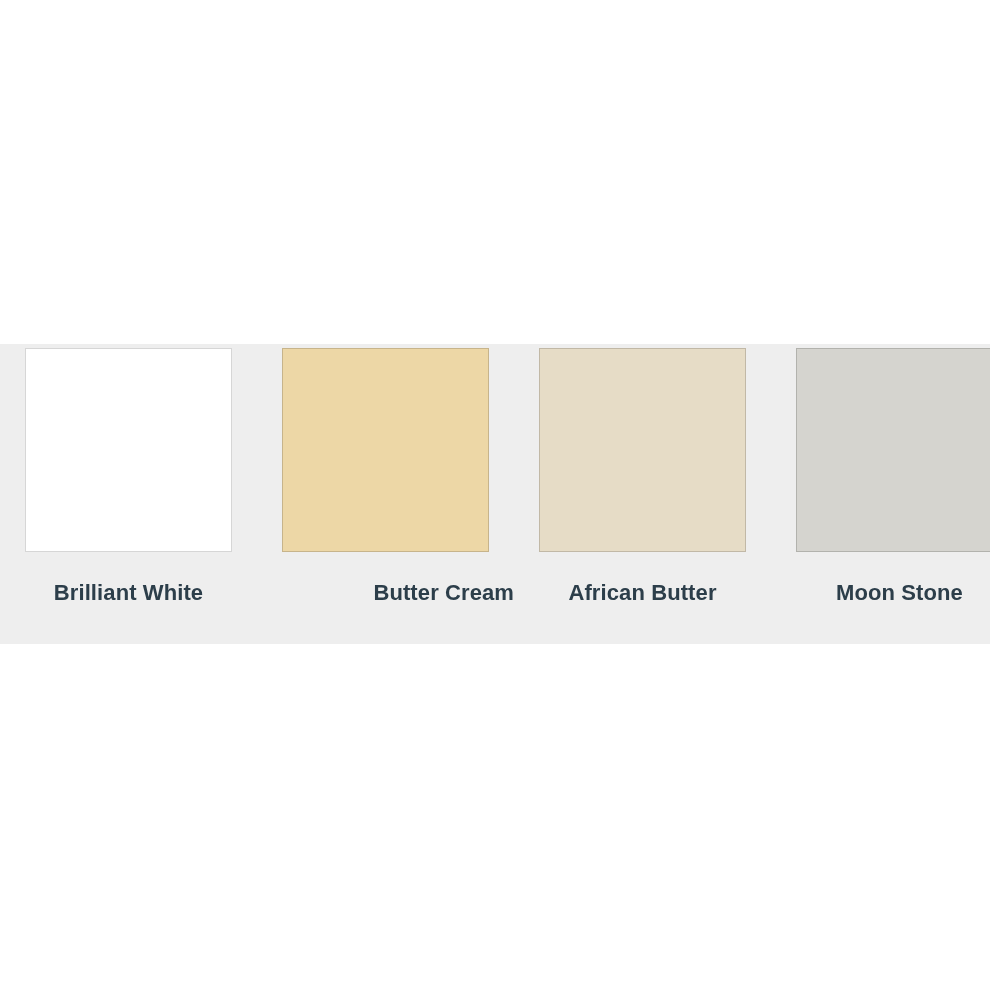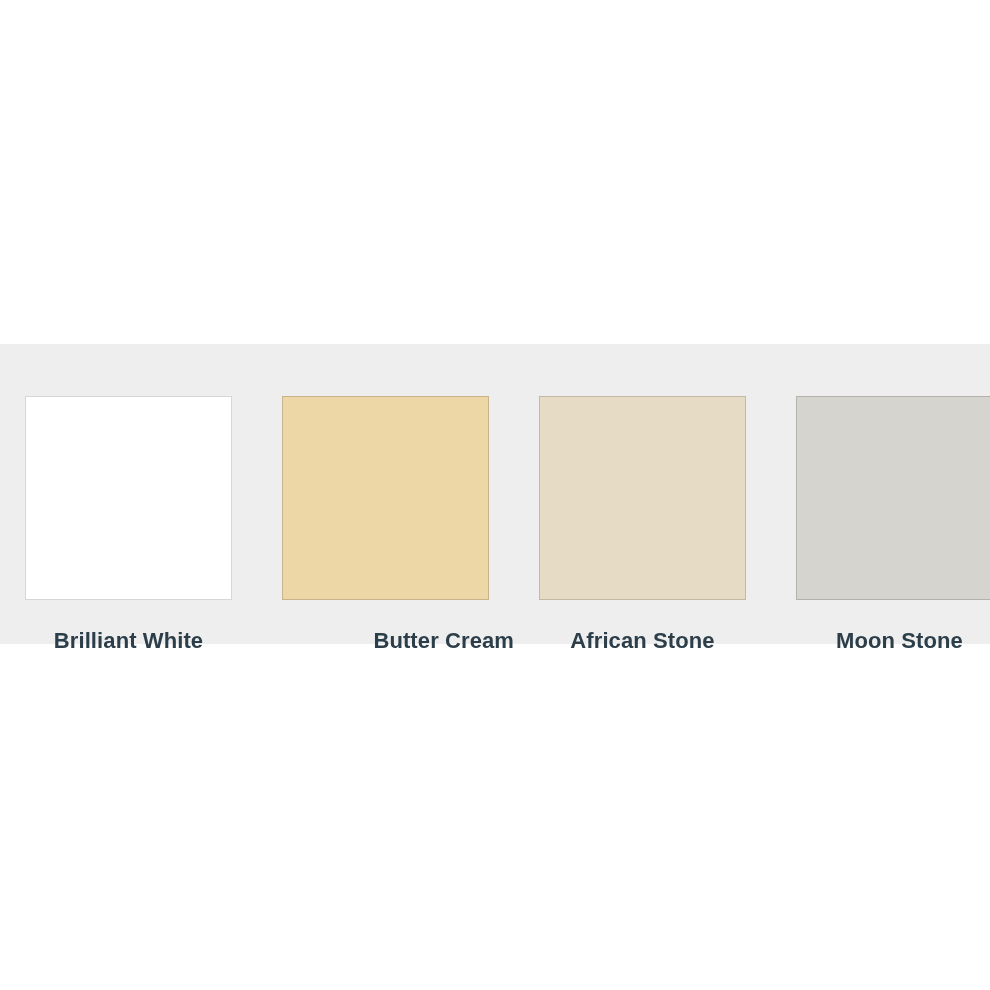--- a/index.html
+++ b/index.html
@@ -34,21 +34,20 @@
   }
 
   .swatch-cell {
     width: 257px;
     height: 355px;
     position: relative;
     flex: 0 0 257px;
     display: flex;
     flex-direction: column;
     align-items: center;
-    margin-top: 48px;
   }
 
   .swatch-chip-wrap {
     width: 257px;
     height: 208px;
     display: flex;
     align-items: flex-start;
     justify-content: center;
     padding-top: 4px;
   }
@@ -91,21 +90,21 @@
       <div class="swatch-chip-wrap">
         <div class="swatch-chip" style="background-color: rgb(237, 215, 166); border-color: rgba(0, 0, 0, 0.16);"></div>
       </div>
       <div class="swatch-label" style="color: rgb(44, 62, 74); text-align: right;">Butter Cream</div>
     </div>
 
     <div class="swatch-cell">
       <div class="swatch-chip-wrap">
         <div class="swatch-chip" style="background-color: rgb(230, 220, 198); border-color: rgba(0, 0, 0, 0.16);"></div>
       </div>
-      <div class="swatch-label" style="color: rgb(44, 62, 74);">African Stone</div>
+      <div class="swatch-label" style="color: rgb(44, 62, 74);">African Butter</div>
     </div>
 
     <div class="swatch-cell">
       <div class="swatch-chip-wrap">
         <div class="swatch-chip" style="background-color: rgb(213, 212, 207); border-color: rgba(0, 0, 0, 0.16);"></div>
       </div>
       <div class="swatch-label" style="color: rgb(44, 62, 74);">Moon Stone</div>
     </div>
 
   </div>

